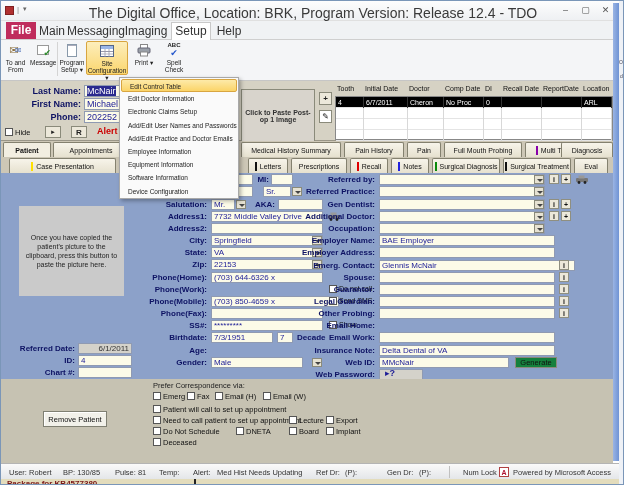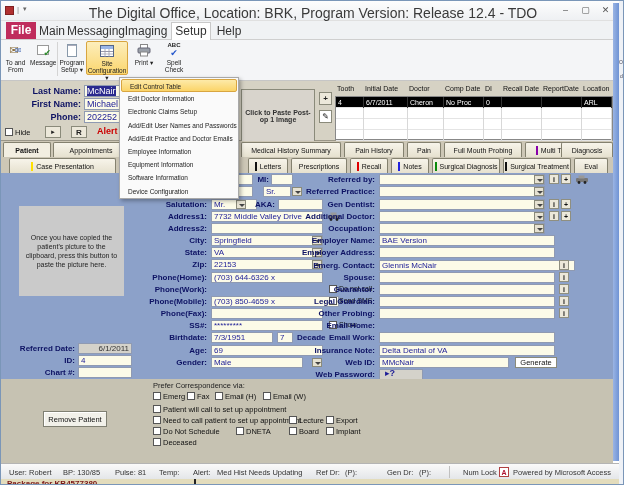--- a/index.html
+++ b/index.html
@@ -53,21 +53,21 @@
 .b-yellow{background:#ffe000}.b-red{background:#e00000}.b-black{background:#111}
 .b-blue{background:#2323dd}.b-green{background:#0a8a0a}.b-purple{background:#8800aa}
 
 .form{position:absolute;left:0;top:172px;width:612px;height:206px;background:#8ca1c9}
 .lbl{position:absolute;font-size:8px;font-weight:bold;color:#0d1263;text-align:right;white-space:nowrap}
 .fld{position:absolute;height:11px;background:#fcfbe8;border:1px solid #8f9ab2;font-size:8px;color:#1c1c96;padding:0 2px;line-height:9px;white-space:nowrap;overflow:hidden}
 .fld.gray{background:#d4d2ca;color:#333;text-align:right}
 .arw{position:absolute;width:10px;height:9px;background:#e6e2d2;border:1px solid #8a8a7a}
 .arw::after{content:"";position:absolute;left:2px;top:3px;border:3px solid transparent;border-top-color:#444}
 .note{position:absolute;left:18px;top:33px;width:105px;height:90px;background:#cacaca;color:#222;font-size:7px;line-height:1.3;text-align:center;display:flex;align-items:center;padding:3px}
-.genbtn{position:absolute;background:#ffffff;border:1px solid #8a8a7a;font-size:7.5px;text-align:center;color:#111}
+.genbtn{position:absolute;background:#15803d;border:1px solid #8a8a7a;font-size:7.5px;text-align:center;color:#111}
 
 .bottom{position:absolute;left:0;top:378px;width:612px;height:84px;background:#c6c2b2}
 .btitle{position:absolute;font-size:7.5px;color:#222;white-space:nowrap}
 .button3d{position:absolute;background:#f2f1ea;border:1px solid #7f7f72;box-shadow:inset 1px 1px 0 #fff;font-size:7.5px;color:#111;text-align:center}
 
 .statusbar{position:absolute;left:0;top:462px;width:624px;height:16px;background:linear-gradient(#fafafa,#e4e6e9);border-top:1px solid #b4b4b4}
 .st{position:absolute;top:4px;font-size:7.5px;color:#333;white-space:nowrap}
 .bgstrip{position:absolute;left:0;top:478px;width:624px;height:7px;background:#e3dcbc;overflow:hidden}
 .bgtext{position:absolute;left:6px;top:0;font-size:8px;color:#7a1616;font-weight:bold;white-space:nowrap}
 .scrollstrip{position:absolute;left:612px;top:2px;width:6px;height:458px;background:linear-gradient(90deg,#9ab4e4,#6f93d4)}
@@ -305,21 +305,21 @@
 
     <span class="fld" style="left:210px;top:1px;width:42px"></span>
     <span class="lbl" style="left:252px;top:2px;width:16px">MI:</span>
     <span class="fld" style="left:270px;top:1px;width:22px"></span>
 
     <span class="fld" style="left:210px;top:13px;width:42px"></span>
     <span class="fld" style="left:262px;top:13px;width:28px">Sr.</span>
     <span class="arw" style="left:291px;top:14px"></span>
 
     <span class="lbl" style="left:100px;top:27px;width:106px">Salutation:</span>
-    <span class="fld" style="left:210px;top:26px;width:46px">Mr.</span>
+    <span class="fld" style="left:210px;top:26px;width:24px">Mr.</span>
     <span class="arw" style="left:235px;top:27px"></span>
     <span class="lbl" style="left:248px;top:27px;width:26px">AKA:</span>
     <span class="fld" style="left:277px;top:26px;width:45px"></span>
 
     <span class="lbl" style="left:100px;top:39px;width:106px">Address1:</span>
     <span class="fld" style="left:210px;top:38px;width:112px">7732 Middle Valley Drive</span>
     <span class="a" style="left:326px;top:38px">
         <svg width="14" height="10" viewBox="0 0 14 10">
           <rect x="1" y="4" width="12" height="4" rx="1" fill="#777"></rect>
           <rect x="3.5" y="1.5" width="6" height="3" fill="#999"></rect>
@@ -357,21 +357,20 @@
     <span class="fld" style="left:210px;top:147px;width:112px">*********</span>
     <span class="cb" style="left:328px;top:148px"></span>
     <span class="cblbl" style="left:338px;top:148px;font-size:7px">Show</span>
 
     <span class="lbl" style="left:100px;top:160px;width:106px">Birthdate:</span>
     <span class="fld" style="left:210px;top:159px;width:62px">7/3/1951</span>
     <span class="fld" style="left:276px;top:159px;width:16px">7</span>
     <span class="lbl" style="left:296px;top:160px;width:40px;text-align:left">Decade</span>
 
     <span class="lbl" style="left:100px;top:173px;width:106px">Age:</span>
-    <span class="fld" style="left:210px;top:172px;width:112px">69</span>
     <span class="lbl" style="left:100px;top:185px;width:106px">Gender:</span>
     <span class="fld" style="left:210px;top:184px;width:92px">Male</span>
     <span class="arw" style="left:311px;top:185px"></span>
 
     <span class="lbl" style="left:0px;top:171px;width:74px">Referred Date:</span>
     <span class="fld gray" style="left:77px;top:170px;width:54px">6/1/2011</span>
     <span class="lbl" style="left:0px;top:183px;width:74px">ID:</span>
     <span class="fld" style="left:77px;top:182px;width:54px">4</span>
     <span class="lbl" style="left:0px;top:195px;width:74px">Chart #:</span>
     <span class="fld" style="left:77px;top:194px;width:54px"></span>
@@ -404,21 +403,21 @@
     <span class="fld" style="left:378px;top:38px;width:166px"></span>
     <span class="arw" style="left:533px;top:39px"></span>
     <span class="ib" style="left:548px;top:38px">i</span>
     <span class="ib" style="left:560px;top:38px">+</span>
 
     <span class="lbl" style="left:250px;top:51px;width:124px">Occupation:</span>
     <span class="fld" style="left:378px;top:50px;width:166px"></span>
     <span class="arw" style="left:533px;top:51px"></span>
 
     <span class="lbl" style="left:250px;top:63px;width:124px">Employer Name:</span>
-    <span class="fld" style="left:378px;top:62px;width:176px">BAE Version</span>
+    <span class="fld" style="left:378px;top:62px;width:176px">BAE Employer</span>
     <span class="lbl" style="left:250px;top:75px;width:124px">Employer Address:</span>
     <span class="fld" style="left:378px;top:74px;width:176px"></span>
 
     <span class="lbl" style="left:250px;top:88px;width:124px">Emerg. Contact:</span>
     <span class="fld" style="left:378px;top:87px;width:196px">Glennis McNair</span>
     <span class="ib" style="left:558px;top:87px">i</span>
     <span class="lbl" style="left:250px;top:100px;width:124px">Spouse:</span>
     <span class="fld" style="left:378px;top:99px;width:176px"></span>
     <span class="ib" style="left:558px;top:99px">i</span>
     <span class="lbl" style="left:250px;top:112px;width:124px">Guarantor:</span>

